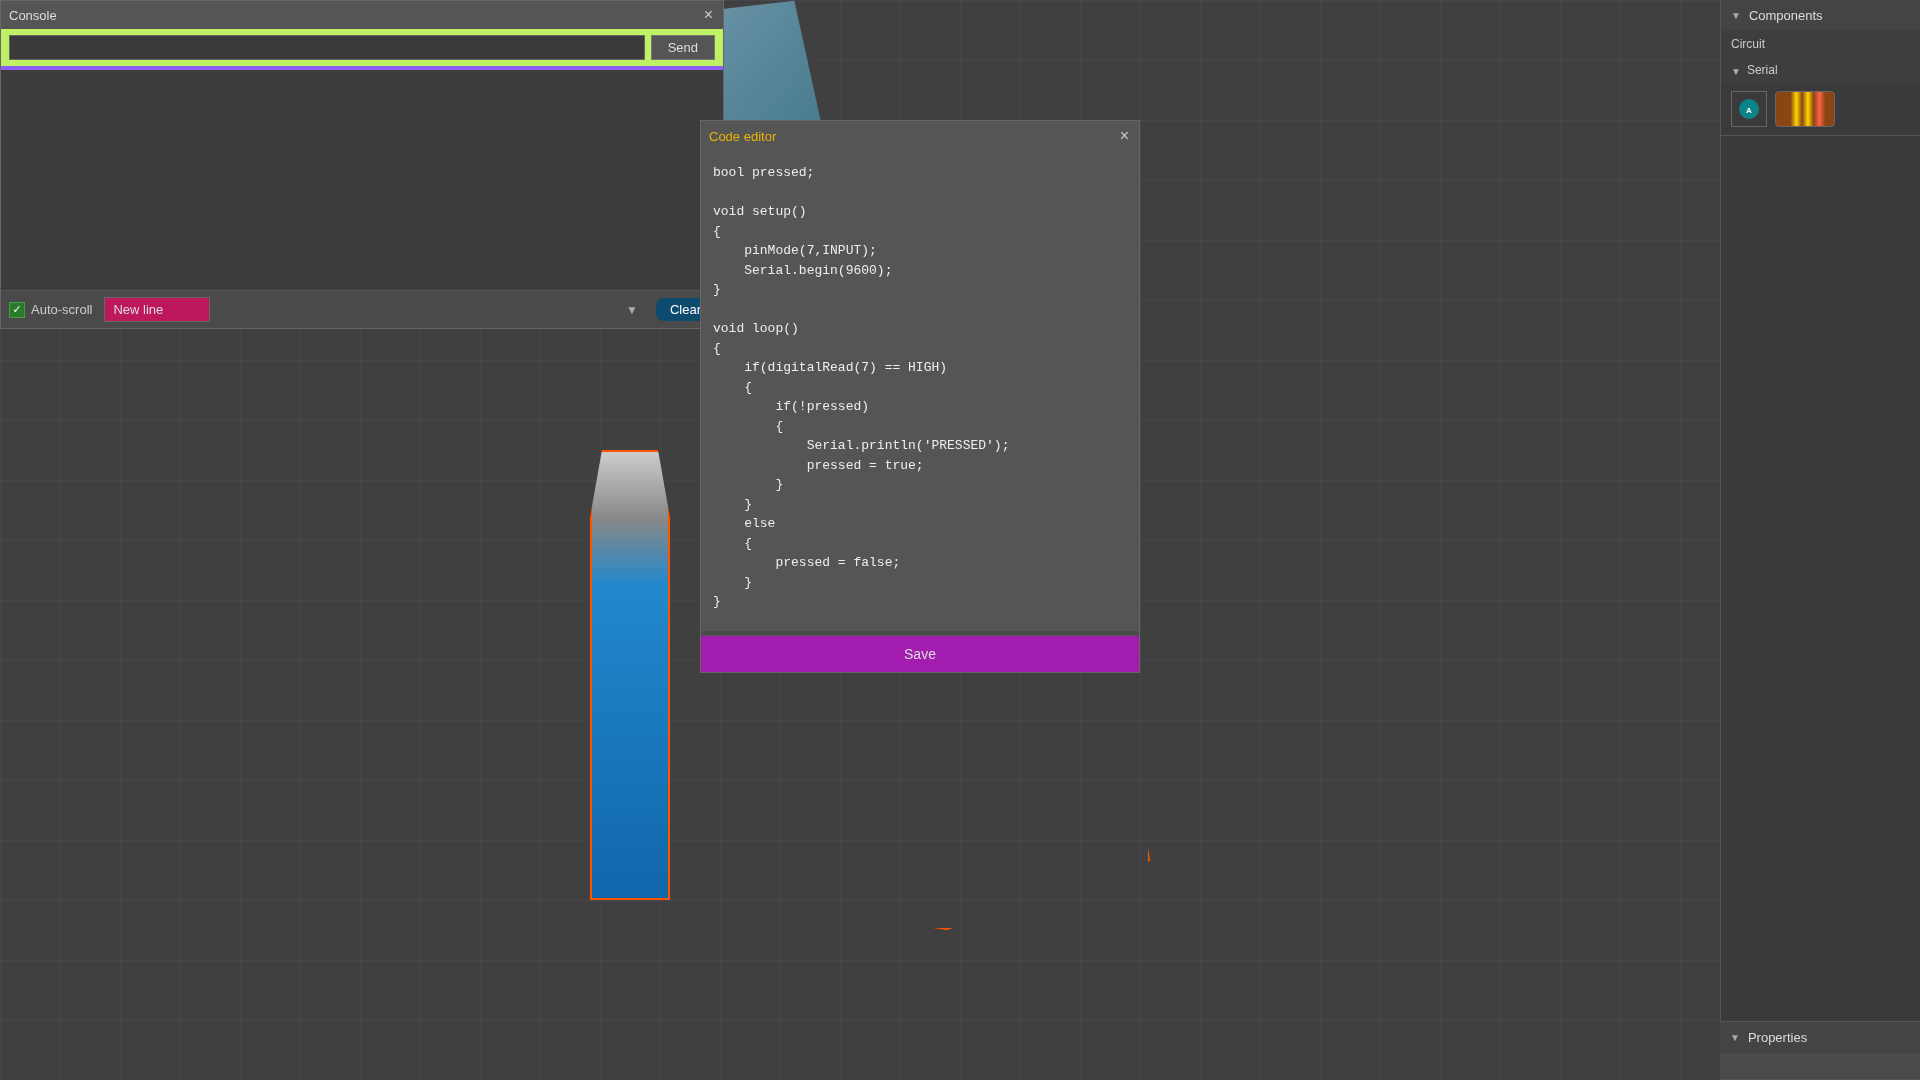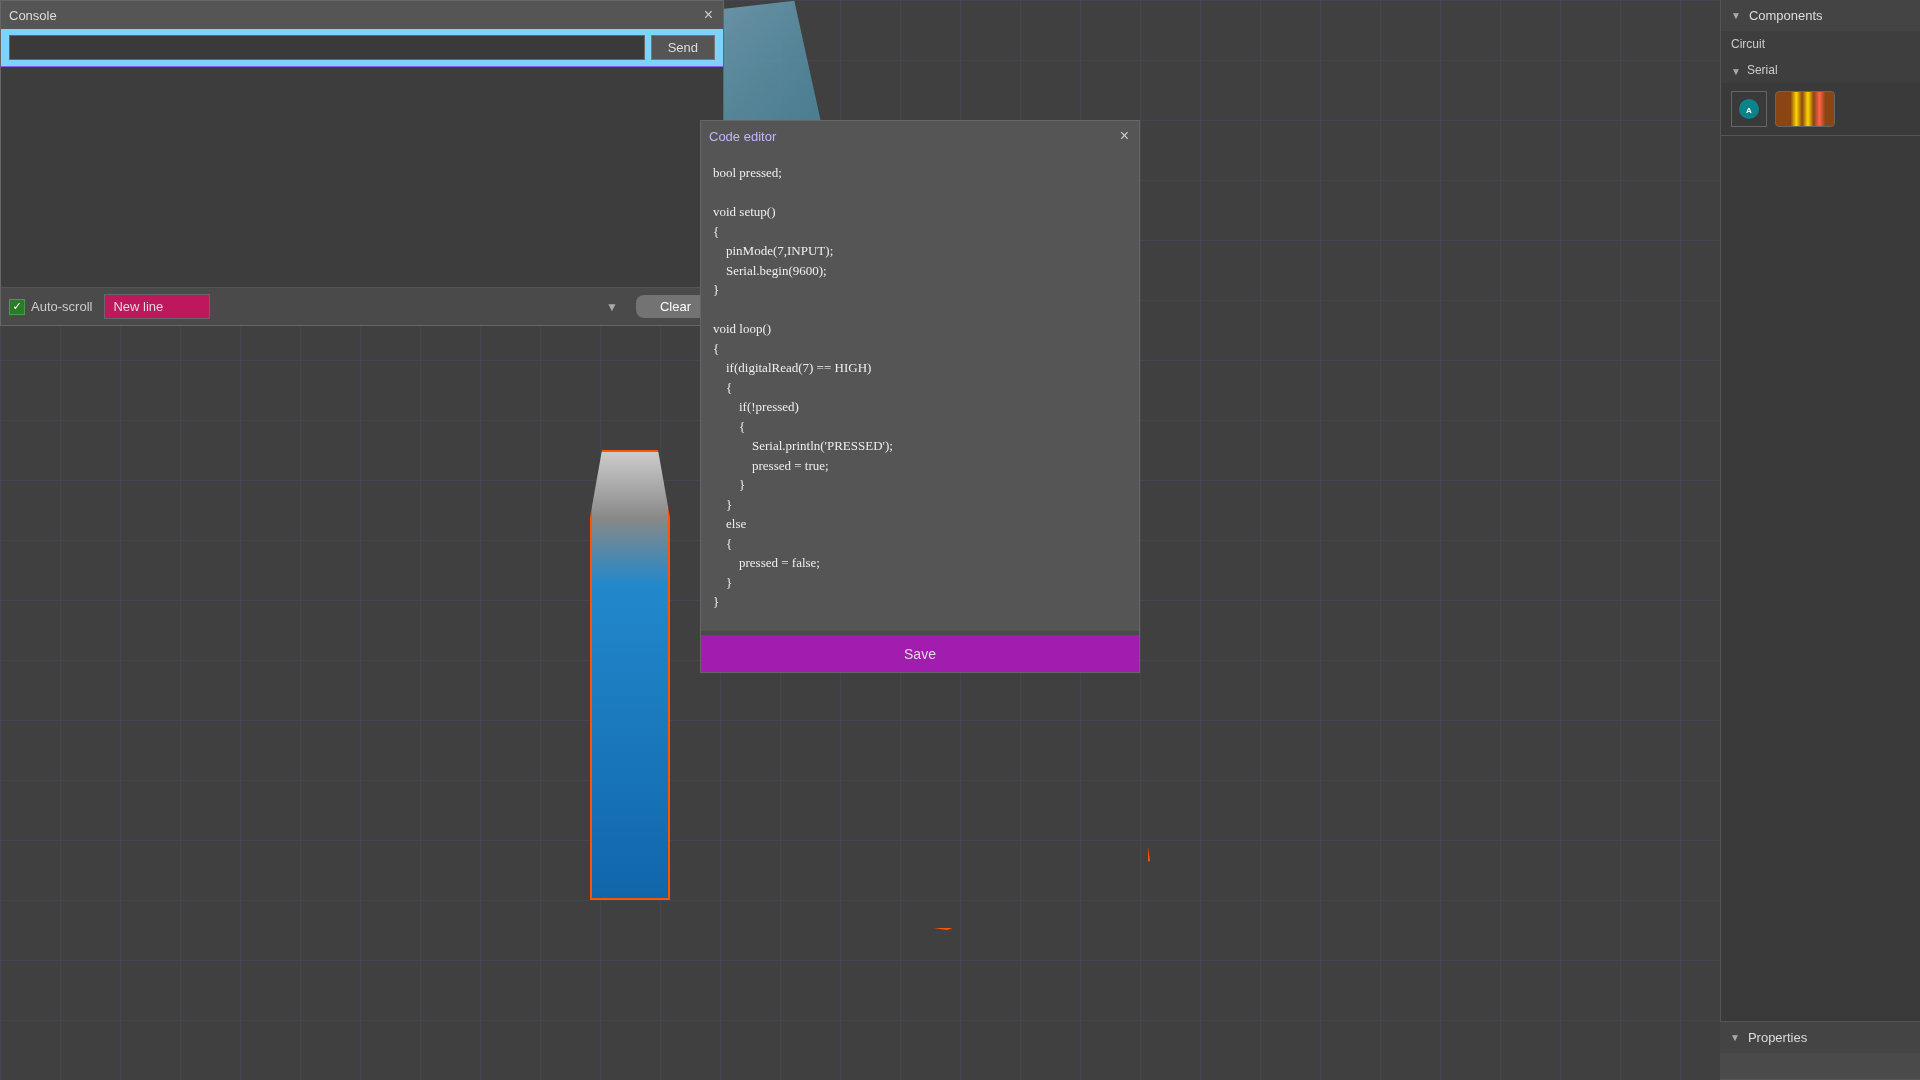--- a/index.html
+++ b/index.html
@@ -54,22 +54,22 @@
       font-size: 16px;
       cursor: pointer;
       line-height: 1;
       padding: 0 2px;
     }
 
     .console-input-row {
       display: flex;
       padding: 6px 8px;
       gap: 6px;
-      background: #7dd3fc;
-      border-bottom: 1px solid #8b5cf6;
+      background: #bef264;
+      border-bottom: 4px solid #8b5cf6;
     }
 
     .console-input {
       flex: 1;
       background: #3a3a3a;
       border: 1px solid #666;
       color: #ddd;
       padding: 4px 6px;
       font-size: 13px;
     }
@@ -133,24 +133,24 @@
     .select-arrow {
       position: absolute;
       right: 6px; top: 50%;
       transform: translateY(-50%);
       color: #aaa;
       pointer-events: none;
       font-size: 12px;
     }
 
     .clear-btn {
-      background: #737373;
+      background: #0c4a6e;
       border: none;
       color: #fff;
-      padding: 4px 24px;
+      padding: 4px 14px;
       cursor: pointer;
       font-size: 13px;
       border-radius: 8px;
     }
 
     
     .code-editor-panel {
       position: absolute;
       top: 120px; left: 700px;
       width: 440px;
@@ -162,30 +162,30 @@
     .code-editor-titlebar {
       display: flex;
       align-items: center;
       justify-content: space-between;
       background: #555;
       padding: 4px 8px;
       height: 30px;
     }
 
     .code-editor-title {
-      color: #c4b5fd;
+      color: #eab308;
       font-size: 13px;
     }
 
     .code-area {
       width: 100%;
       height: 480px;
       background: #555;
       color: #eee;
-      font-family: Liberation Serif, serif;
+      font-family: Liberation Mono, monospace;
       font-size: 13px;
       padding: 12px;
       border: none;
       resize: none;
       line-height: 1.5;
       outline: none;
     }
 
     .code-footer {
       background: #4a4a4a;

